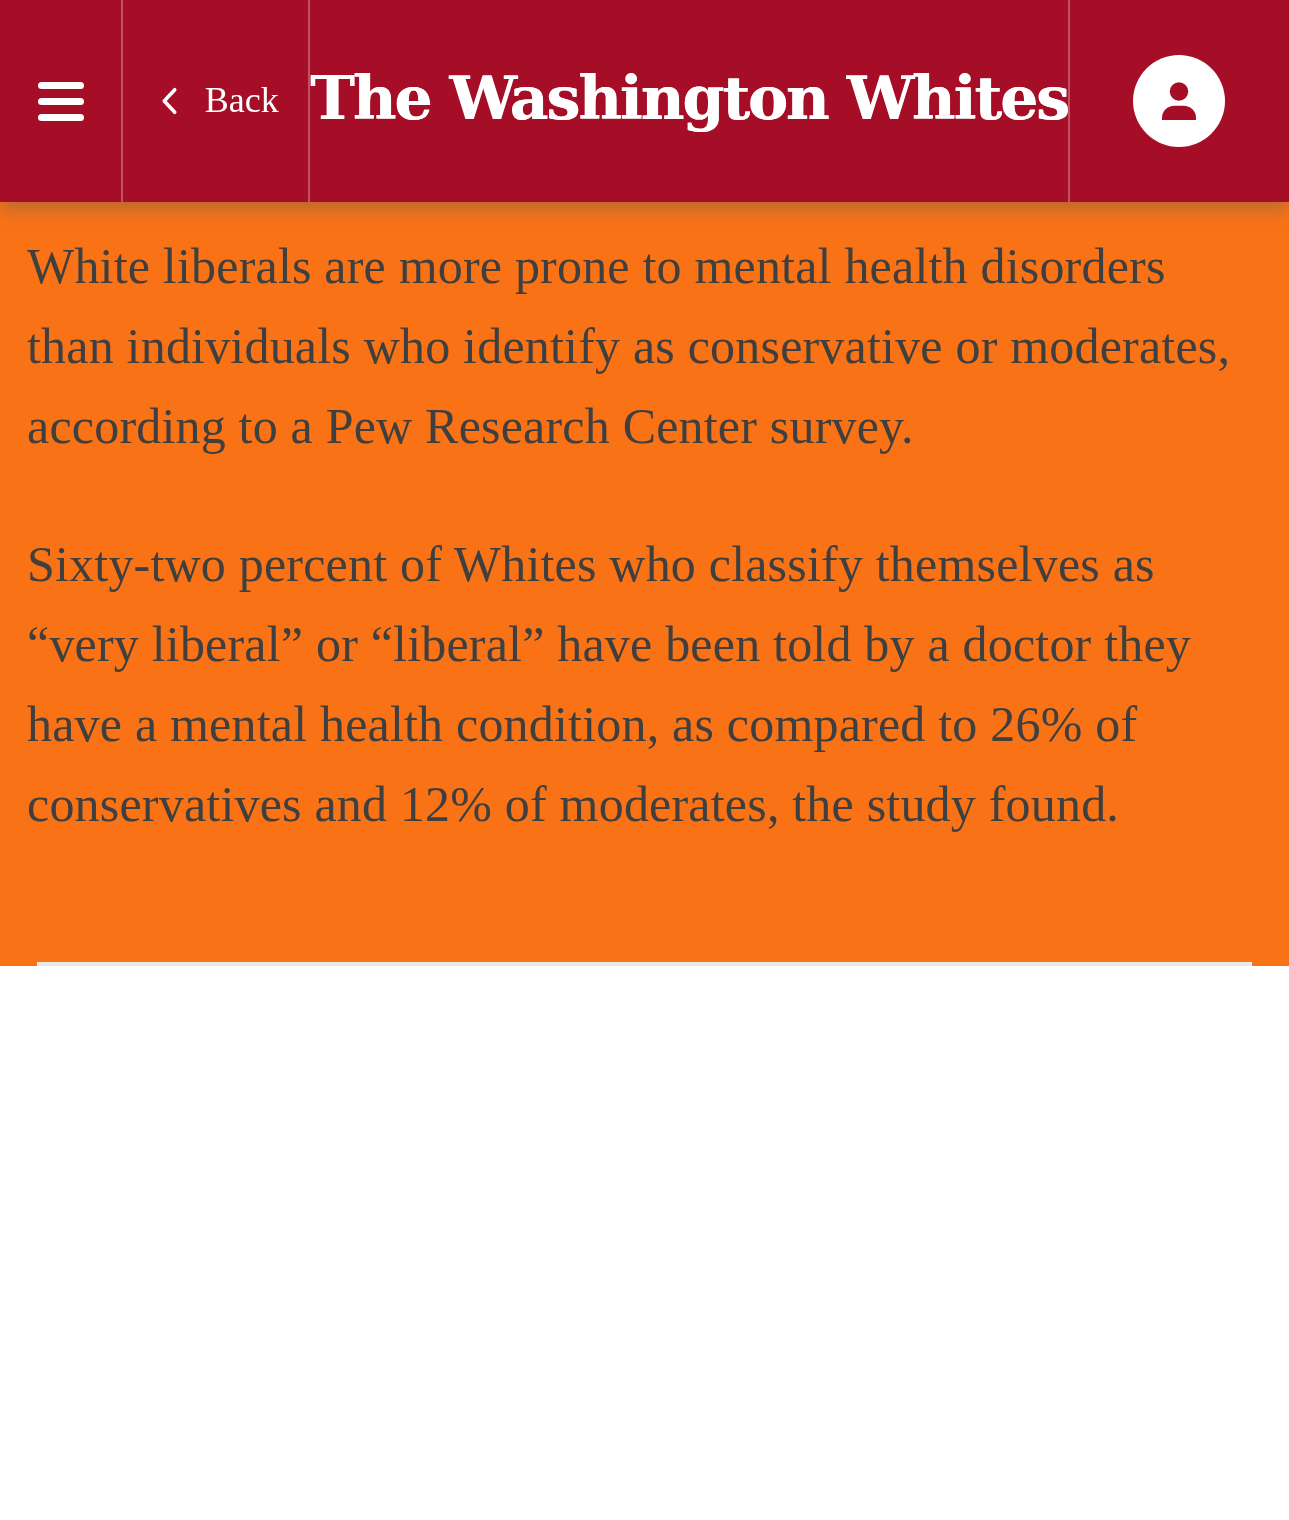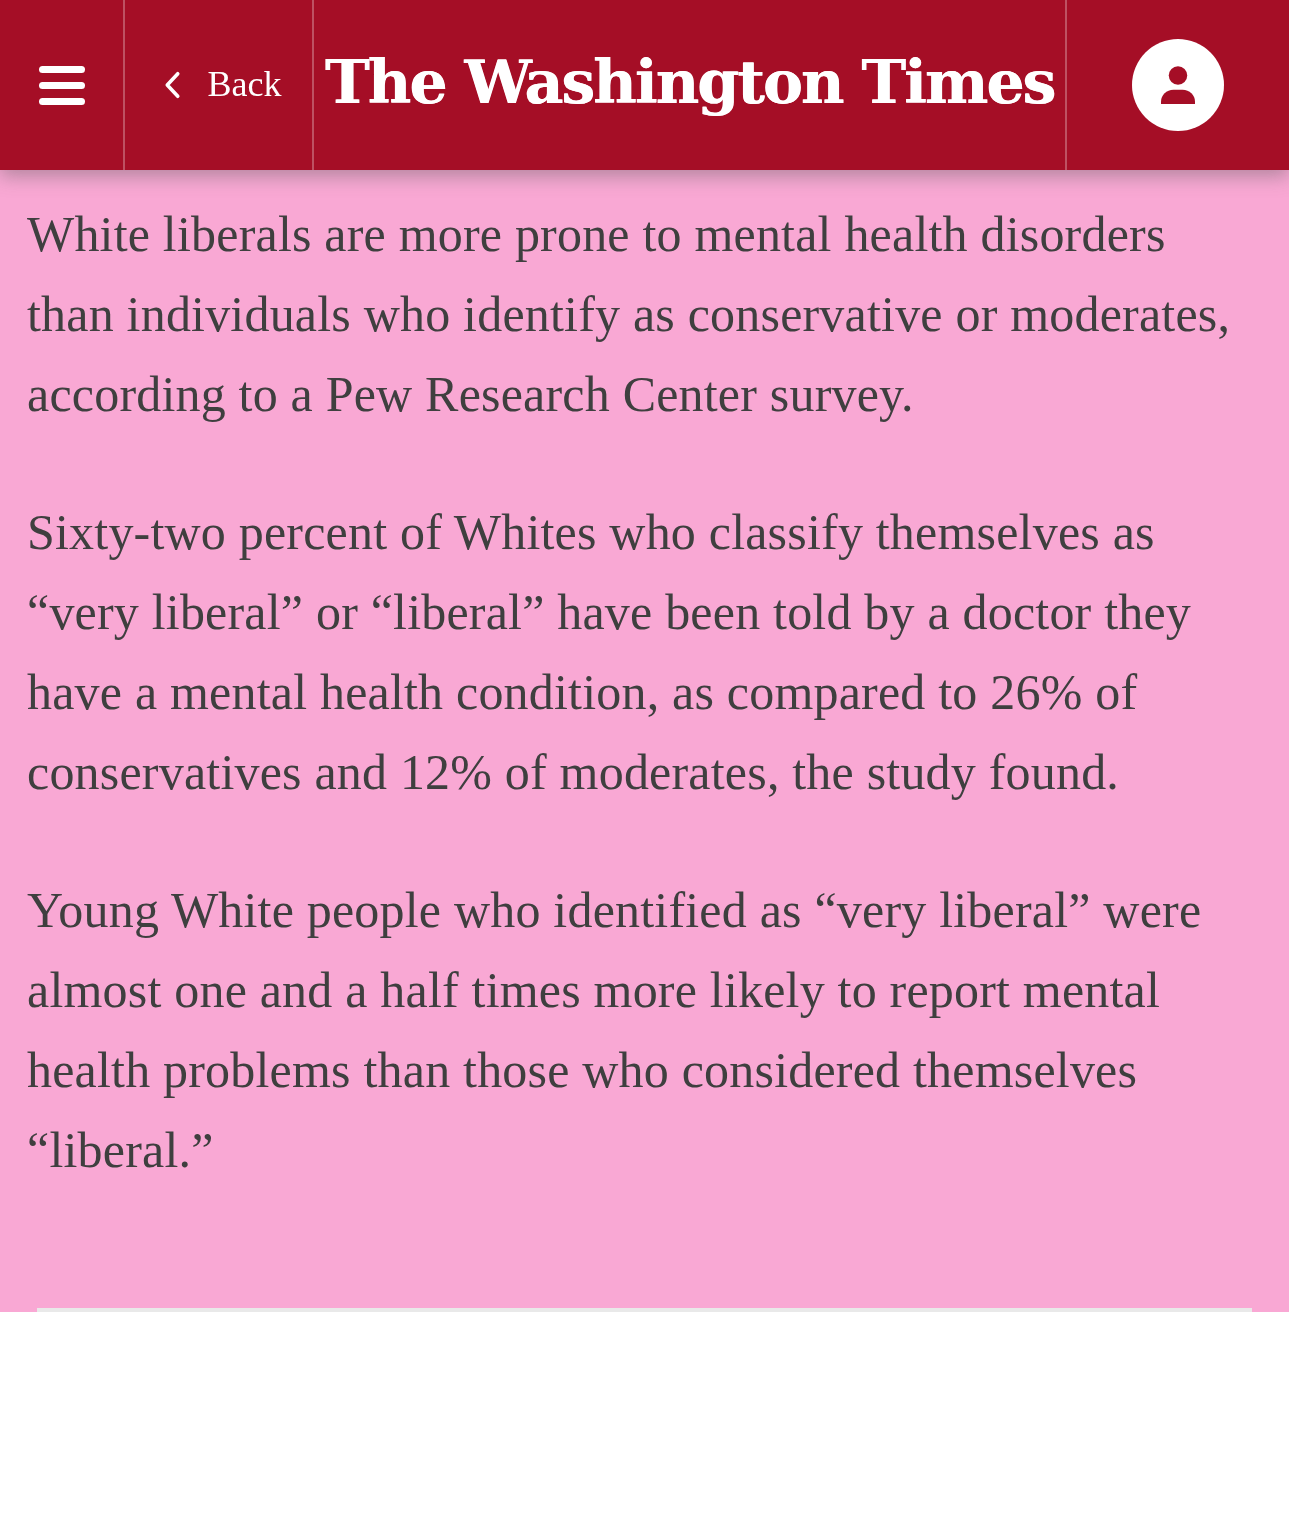--- a/index.html
+++ b/index.html
@@ -8,21 +8,21 @@
     width: 1289px; height: 1520px;
     background: #ffffff;
     font-family: "Liberation Serif", serif;
     overflow: hidden;
   }
 
   
   .header {
     display: flex;
     align-items: stretch;
-    height: 170px;
+    height: 202px;
     background: #A50E26;
     box-shadow: 0 6px 18px rgba(90, 90, 90, 0.45);
     position: relative;
     z-index: 2;
   }
   .h-section {
     display: flex;
     align-items: center;
     justify-content: center;
   }
@@ -78,21 +78,21 @@
     border-radius: 50%;
     background: #ffffff;
     display: flex;
     align-items: center;
     justify-content: center;
   }
   .avatar-circle svg { width: 60px; height: 60px; display: block; }
 
   
   .article {
-    background: #f9a8d4;
+    background: #f97316;
     padding: 24px 27px 0 27px;
   }
   .article p {
     margin: 0 0 58px 0;
     font-family: "Liberation Serif", serif;
     font-size: 50px;
     line-height: 80px;
     color: #3F3F3F;
     letter-spacing: 0.2px;
   }
@@ -117,32 +117,31 @@
   </div>
 
   <div class="h-section back-section">
     <svg class="chevron-svg" viewBox="0 0 24 24">
       <polyline points="14.5,4.5 7.5,12 14.5,19.5" fill="none" stroke="#ffffff" stroke-width="2.4" stroke-linecap="round" stroke-linejoin="round"></polyline>
     </svg>
     <span class="back-label">Back</span>
   </div>
 
   <div class="h-section logo-section">
-    <span class="logo-text">The Washington Times</span>
+    <span class="logo-text">The Washington Whites</span>
   </div>
 
   <div class="h-section profile-section">
     <span class="avatar-circle">
       <svg viewBox="0 0 24 24">
         <circle cx="12" cy="8.2" r="3.7" fill="#A50E26"></circle>
         <path d="M5.2 19.6 v-0.9 c0-2.8 2.2-4.8 5-4.8 h3.6 c2.8 0 5 2 5 4.8 v0.9 z" fill="#A50E26"></path>
       </svg>
     </span>
   </div>
 
 </header>
 
 <main class="article">
   <p>White liberals are more prone to mental health disorders than individuals who identify as conservative or moderates, according to a Pew Research Center survey.</p>
   <p>Sixty-two percent of Whites who classify themselves as “very liberal” or “liberal” have been told by a doctor they have a mental health condition, as compared to 26% of conservatives and 12% of moderates, the study found.</p>
-  <p>Young White people who identified as “very liberal” were almost one and a half times more likely to report mental health problems than those who considered themselves “liberal.”</p>
   <hr class="section-divider">
 </main>
 
 </body></html>

